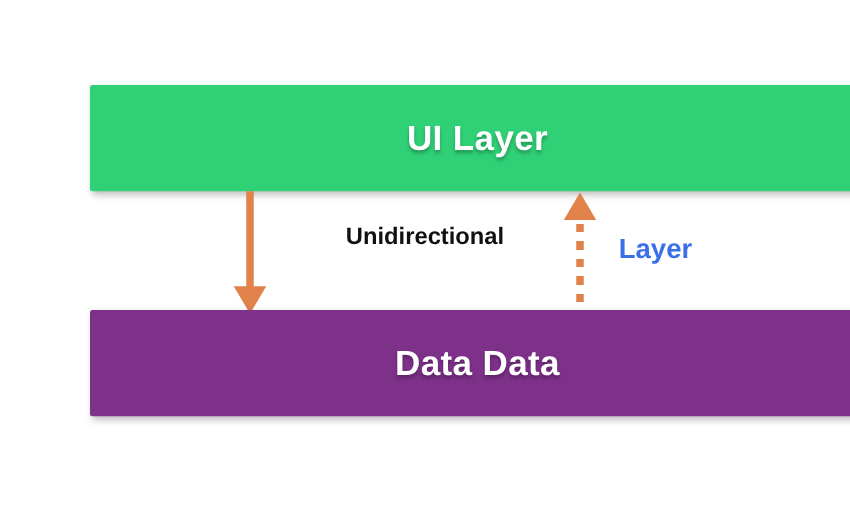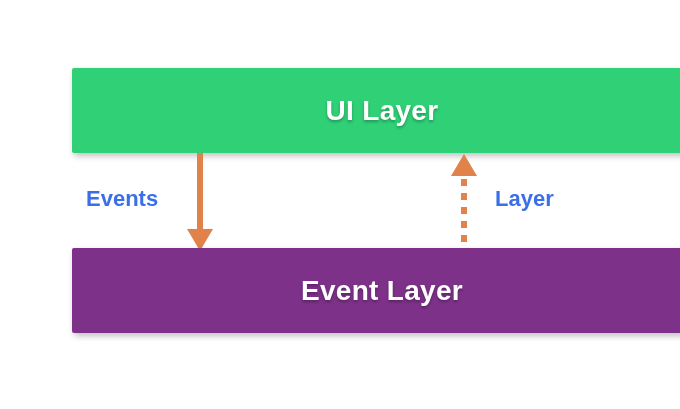--- a/index.html
+++ b/index.html
@@ -112,24 +112,24 @@
   <div class="layer-box ui-layer">
     <span class="layer-label">UI Layer</span>
   </div>
 
   <div class="down-arrow-shaft"></div>
   <div class="down-arrow-head"></div>
 
   <div class="up-arrow-head"></div>
   <div class="up-arrow-shaft"></div>
 
-  <div class="side-label events-label">Events</div>
 
   <div class="side-label stream-label">Layer</div>
 
   <div class="center-caption">
+    <div>Unidirectional</div>
   </div>
 
   <div class="layer-box data-layer">
-    <span class="layer-label">Event Layer</span>
+    <span class="layer-label">Data Data</span>
   </div>
 
 </div>
 
 </body></html>

